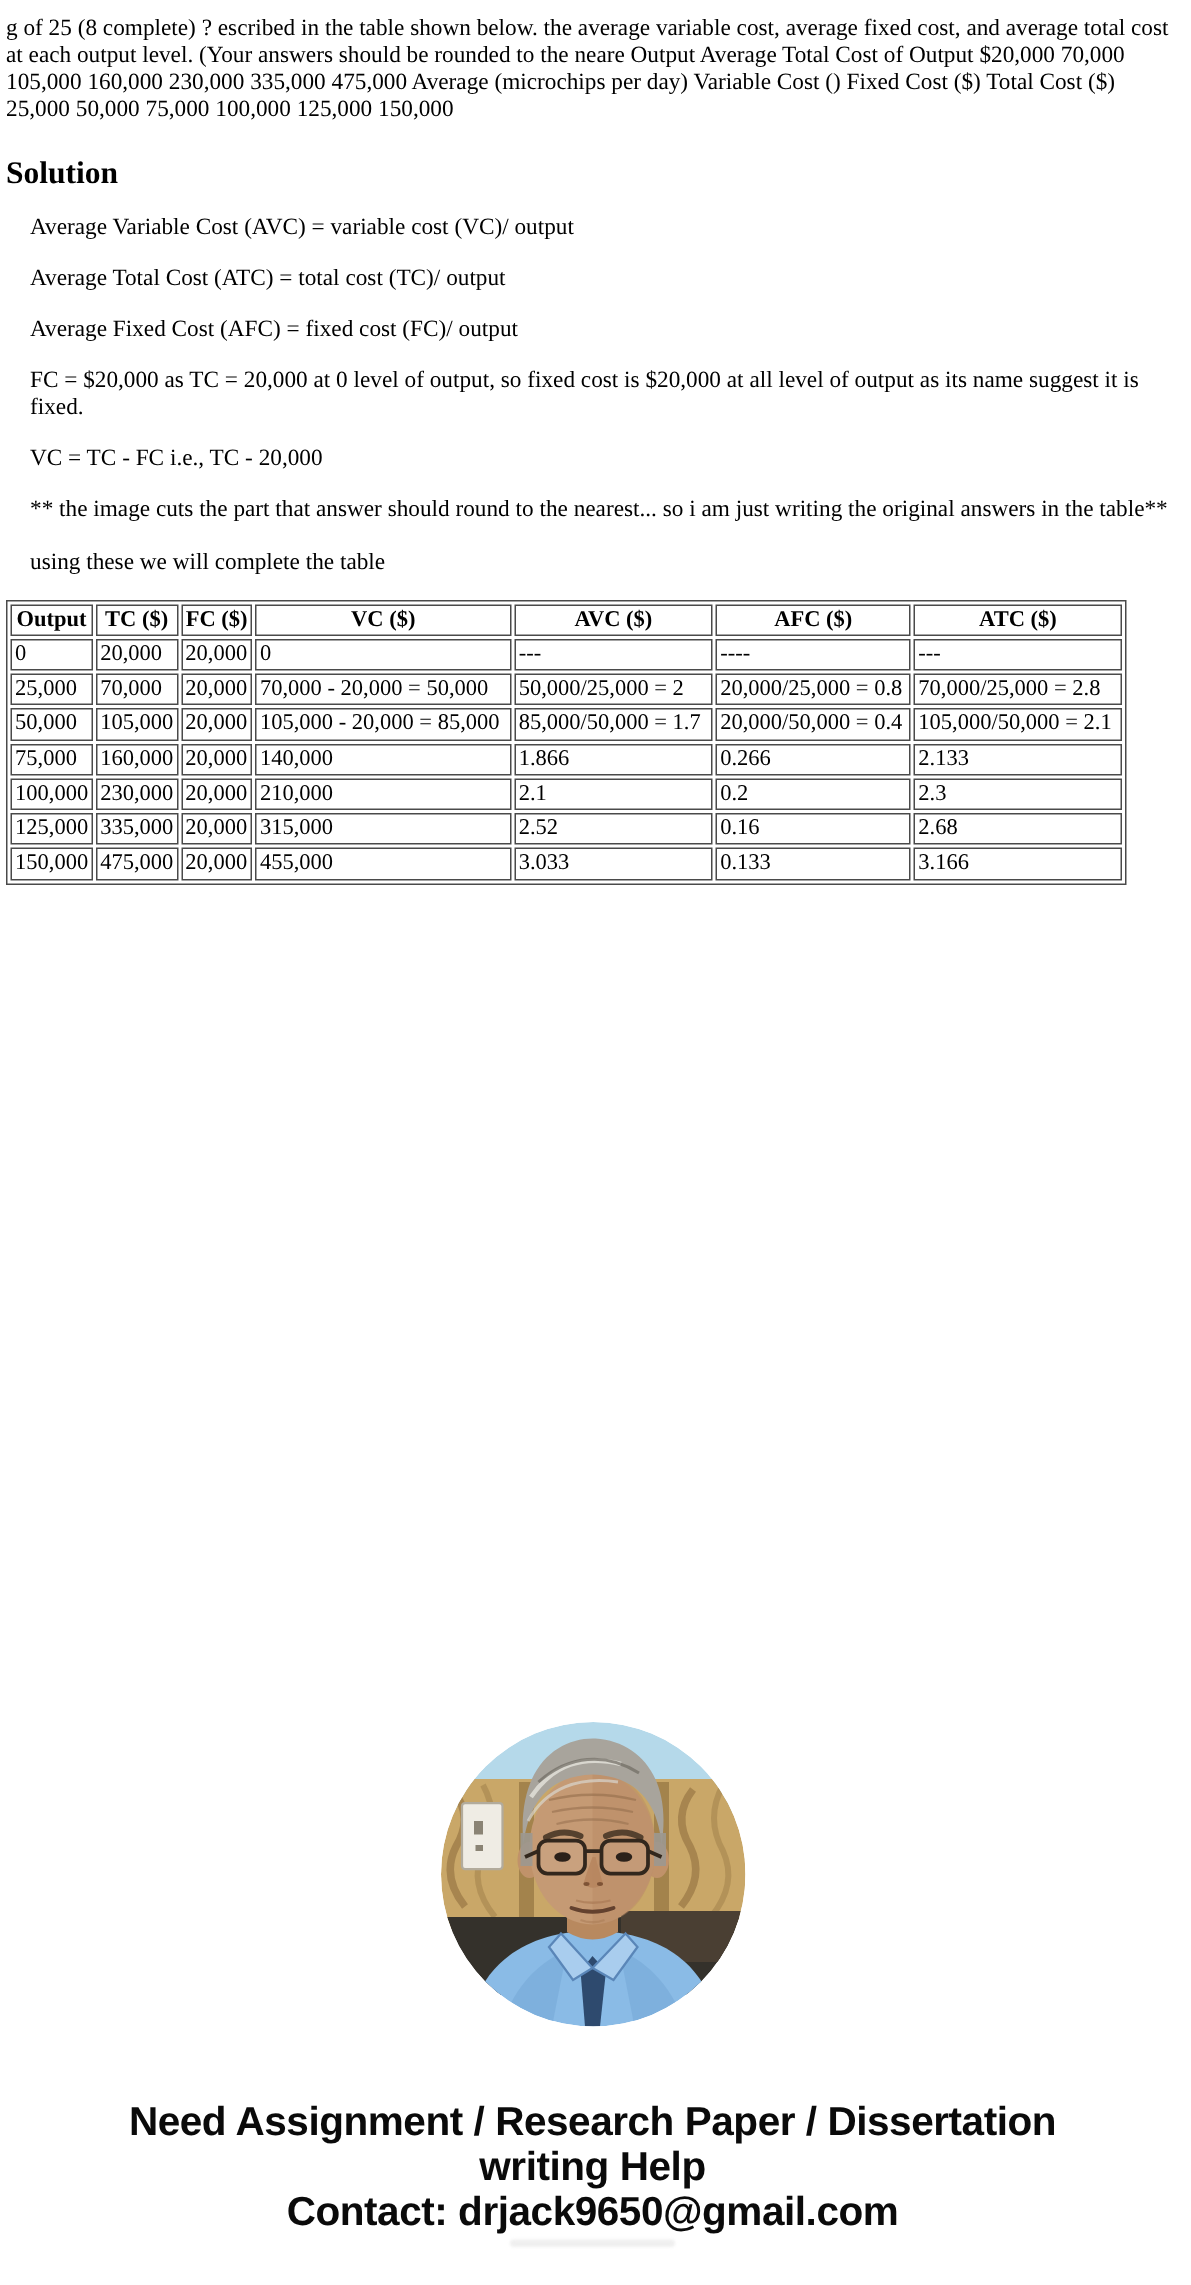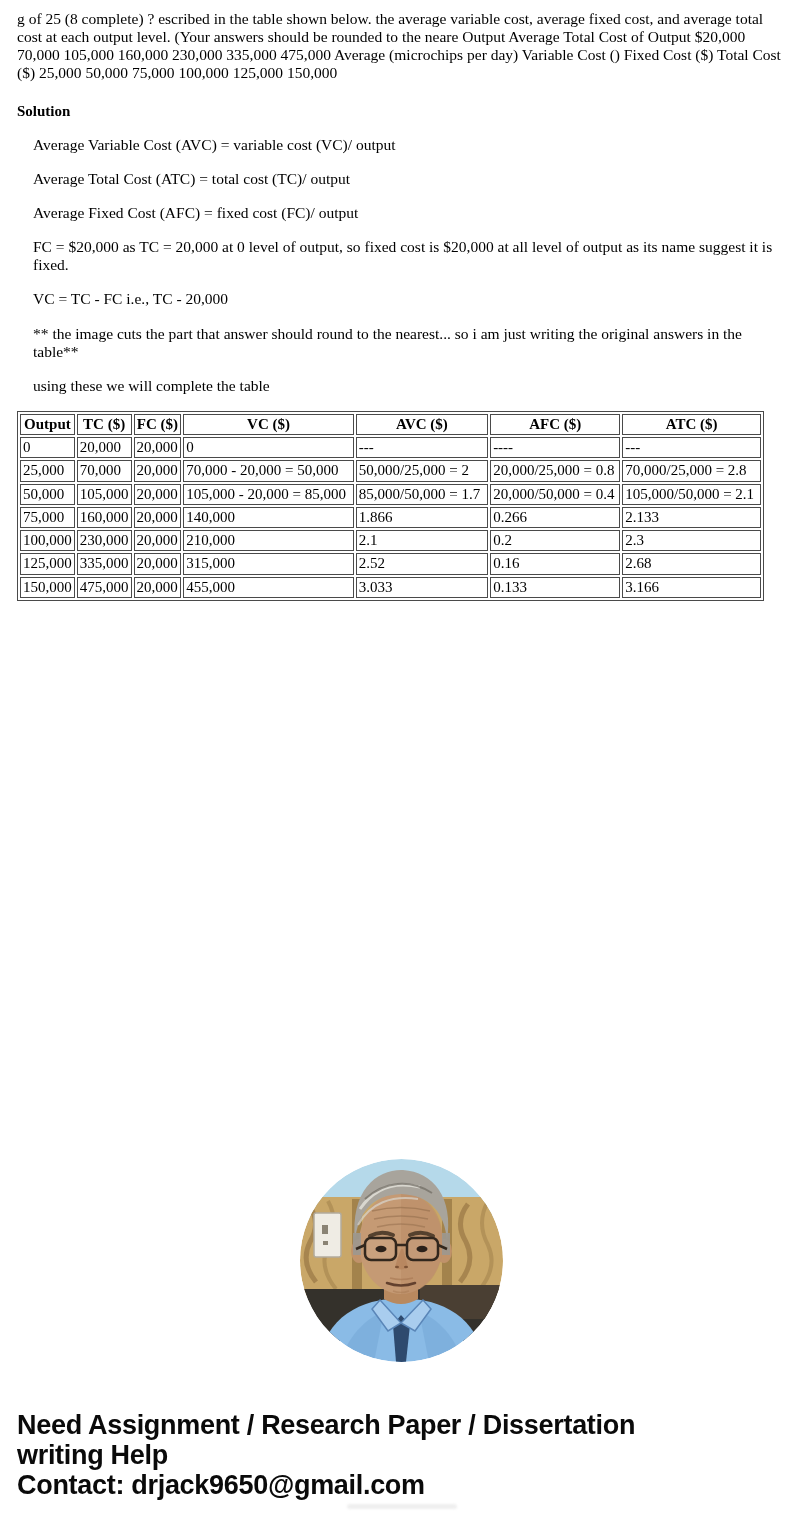--- a/index.html
+++ b/index.html
@@ -7,28 +7,28 @@
   .page {
     width: 794px;
     height: 1523px;
     overflow: hidden;
     background: #ffffff;
     color: #000000;
     font-family: "Liberation Serif", "DejaVu Serif", serif;
     font-size: 15.5px;
     line-height: 1.17;
   }
-  .doc { padding: 10px 8px 0 17px; }
+  .doc { padding: 10px 8px 0 4px; }
 
   p.body-text { margin: 16px 0 0 16px; }
   p.question-text { margin: 0; }
 
   h3.solution-heading {
     margin: 20px 0 0 0;
-    font-size: 15px;
+    font-size: 21px;
     font-weight: bold;
     line-height: 1.15;
   }
 
   table.cost-table {
     margin-top: 16px;
     border-collapse: separate;
     border-spacing: 2px;
     border: 1px solid #4a4a4a;
     font-size: 15px;
@@ -57,21 +57,21 @@
   }
   .avatar {
     width: 203px;
     height: 203px;
     border-radius: 50%;
     overflow: hidden;
   }
 
   .footer-ad {
     margin-top: 48px;
-    text-align: left;
+    text-align: center;
     font-family: "Liberation Sans", "DejaVu Sans", sans-serif;
     font-weight: bold;
     font-size: 27px;
     line-height: 30px;
     letter-spacing: -0.3px;
     color: #0a0a0a;
   }
   .smudge {
     margin: 4px auto 0 auto;
     width: 110px;

